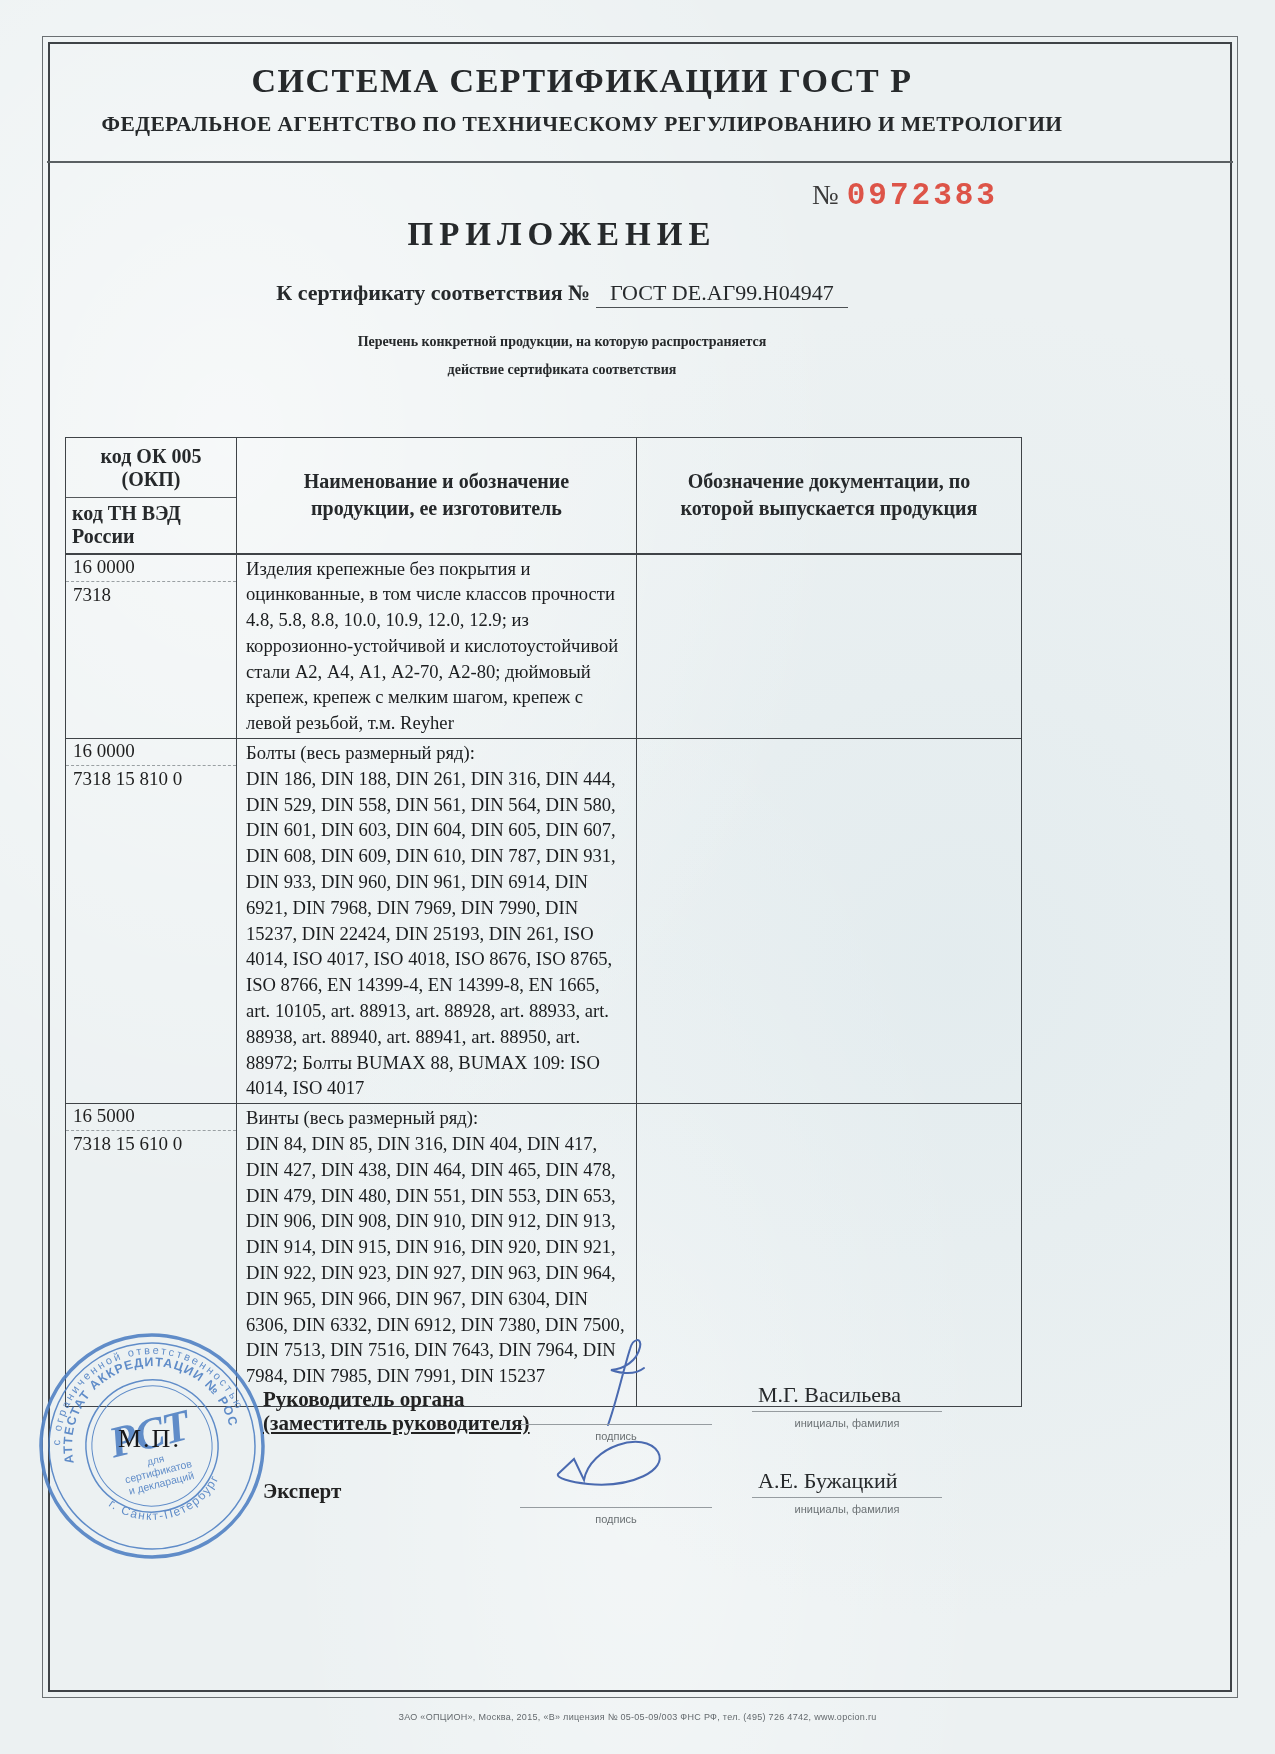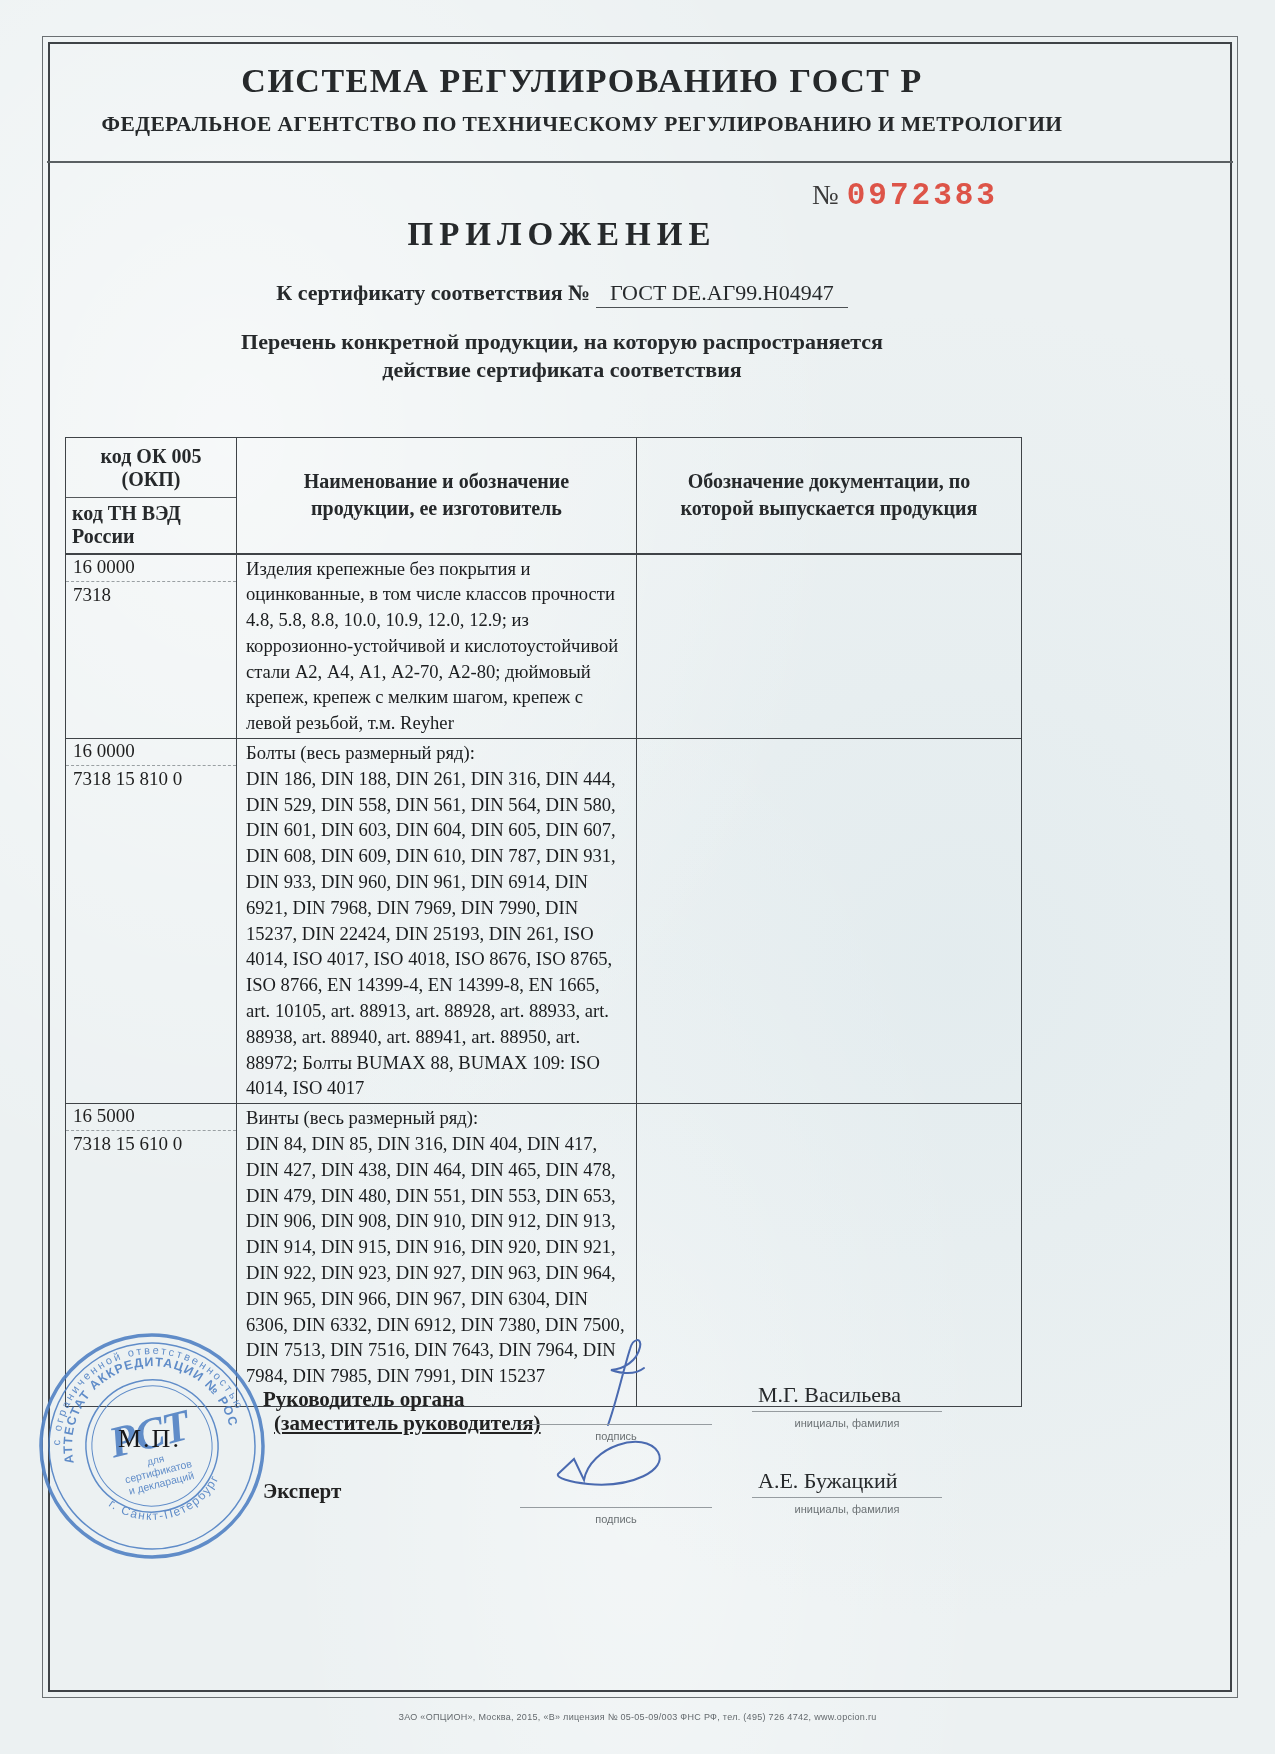--- a/index.html
+++ b/index.html
@@ -30,21 +30,21 @@
   .blank-number .num-digits {
     font-family:"Liberation Mono", monospace; font-size:31px; letter-spacing:3px;
     color:#dd5448; font-weight:bold;
   }
   .doc-title { position:absolute; left:52px; top:216px; width:1020px; text-align:center;
     font-size:33px; font-weight:bold; letter-spacing:6px; color:#26292b; }
   .cert-line { position:absolute; left:52px; top:280px; width:1020px; text-align:center;
     font-size:22px; font-weight:bold; color:#26292b; }
   .cert-number { font-weight:normal; border-bottom:1.5px solid #4c5154; padding:0 14px 2px 14px; }
   .subtitle { position:absolute; left:52px; top:328px; width:1020px; text-align:center;
-    font-size:22px; font-weight:bold; line-height:28px; color:#26292b; }
+    font-size:14px; font-weight:bold; line-height:28px; color:#26292b; }
 
   table.products { position:absolute; left:65px; top:437px; width:956px;
     border-collapse:collapse; table-layout:fixed; }
   table.products col.c1 { width:171px; } table.products col.c2 { width:400px; } table.products col.c3 { width:385px; }
   table.products th, table.products td { border:1.5px solid #3f4347; vertical-align:top; }
   table.products thead th { border-bottom:2.5px solid #3f4347; font-weight:bold; font-size:20px; color:#26292b; }
   .hdr-codes { height:116px; }
   .hdr-codes .h-top { height:60px; border-bottom:1px solid #55595c; display:flex; align-items:center; padding:0 6px; text-align:center; }
   .hdr-codes .h-bot { height:54px; display:flex; align-items:center; padding:0 6px; text-align:left; }
   .hdr-center { text-align:center; vertical-align:middle !important; padding:6px 28px; line-height:27px; }
@@ -53,21 +53,21 @@
   td.name-cell { font-size:18.6px; line-height:25.8px; padding:1px 8px 2px 9px;
     white-space:pre-line; color:#1b1d1f; }
   td.doc-cell {}
   tr.r1 td { height:182px; } tr.r2 td { height:348px; } tr.r3 td { height:303px;margin-left:8px; }
 
   .stamp-wrap { position:absolute; left:32px; top:1326px; width:240px; height:240px;
     transform:rotate(-14deg); opacity:.88; }
   .mp-label { position:absolute; left:118px; top:1424px; font-size:26px; letter-spacing:2px; color:#17181a; }
 
   .role-block { position:absolute; left:263px; top:1387px; font-size:21px; font-weight:bold; line-height:24px; color:#222; }
-  .role-line2 { text-decoration:underline;padding-left:11px; }
+  .role-line2 { text-decoration:underline; }
   .expert-role { position:absolute; left:263px; top:1479px; font-size:21px; font-weight:bold; color:#222; }
 
   .sig-line { position:absolute; border-bottom:1.5px solid #969ca0; }
   .sig-caption { position:absolute; font-size:11px; color:#6b7174; text-align:center; font-family:"Liberation Sans", sans-serif; }
   .person-name { position:absolute; font-size:22px; color:#26292b; white-space:nowrap; }
   .name-line { position:absolute; border-bottom:1.5px solid #969ca0; }
 
   .sig-svg { position:absolute; }
 
   .fine-print { position:absolute; left:0; top:1712px; width:100%; text-align:center;
@@ -76,21 +76,21 @@
 </head>
 <body>
 
 <div class="page">
 
   <div class="frame-outer">
     <div class="frame-inner"></div>
   </div>
 
   <div class="header-block">
-    <div class="sys-title">СИСТЕМА РЕГУЛИРОВАНИЮ ГОСТ Р</div>
+    <div class="sys-title">СИСТЕМА СЕРТИФИКАЦИИ ГОСТ Р</div>
     <div class="agency-title">ФЕДЕРАЛЬНОЕ АГЕНТСТВО ПО ТЕХНИЧЕСКОМУ РЕГУЛИРОВАНИЮ И МЕТРОЛОГИИ</div>
   </div>
   <div class="header-rule"></div>
 
   <div class="blank-number">
     <span class="num-sign">№</span><span class="num-digits">0972383</span>
   </div>
 
   <div class="doc-title">ПРИЛОЖЕНИЕ</div>
 

